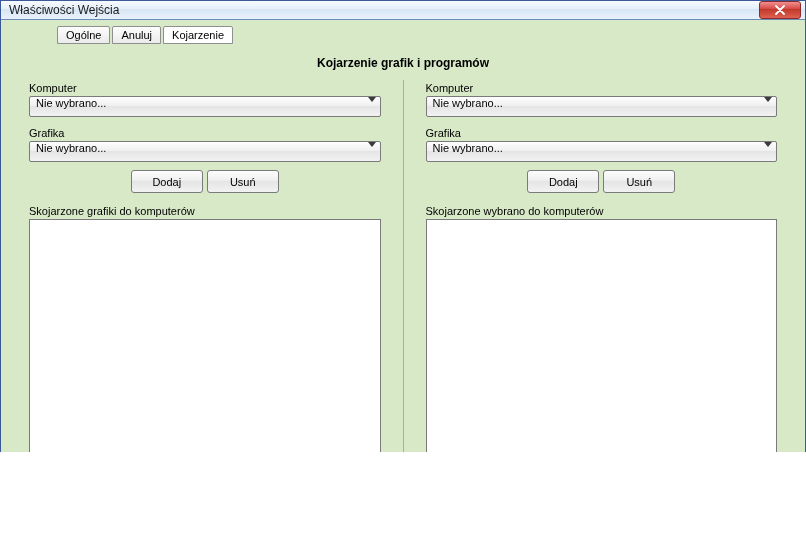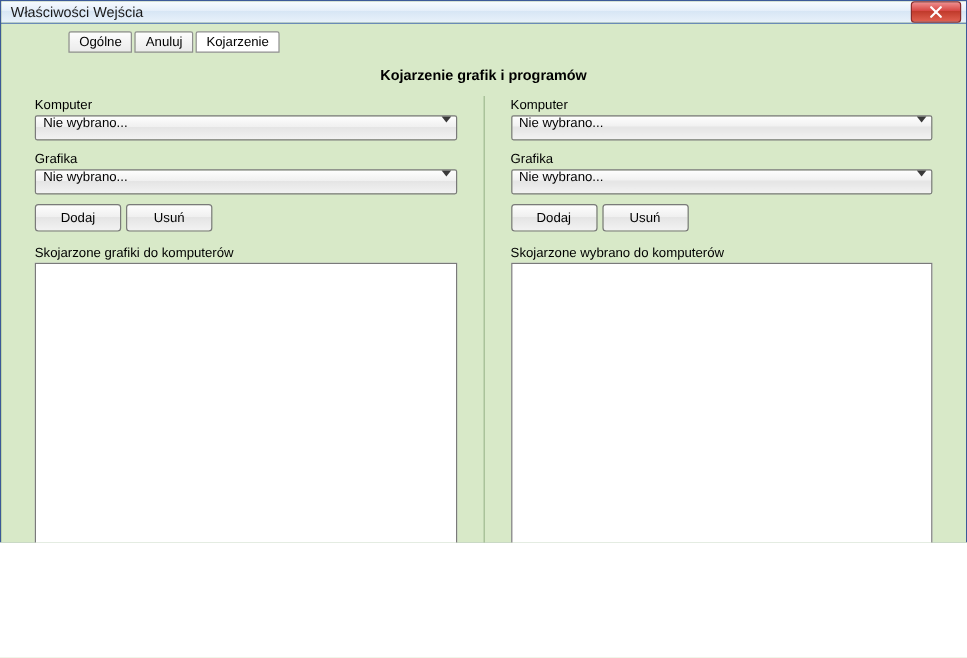--- a/index.html
+++ b/index.html
@@ -113,21 +113,21 @@
   }
   .dropdown .dd-arrow {
     width: 0; height: 0;
     border-left: 4px solid transparent;
     border-right: 4px solid transparent;
     border-top: 5px solid #3a3a3a;
     margin-left: 4px;
   }
   .btn-row {
     display: flex;
-    justify-content: flex-start;
+    justify-content: center;
     gap: 4px;
     margin-bottom: 10px;
   }
   .btn {
     min-width: 72px;
     height: 23px;
     border: 1px solid #7a7a7a;
     border-radius: 3px;
     background: linear-gradient(to bottom, #fdfdfd 0%, #f0f0f0 45%, #e4e4e4 46%, #f2f2f2 100%);
     display: flex;

